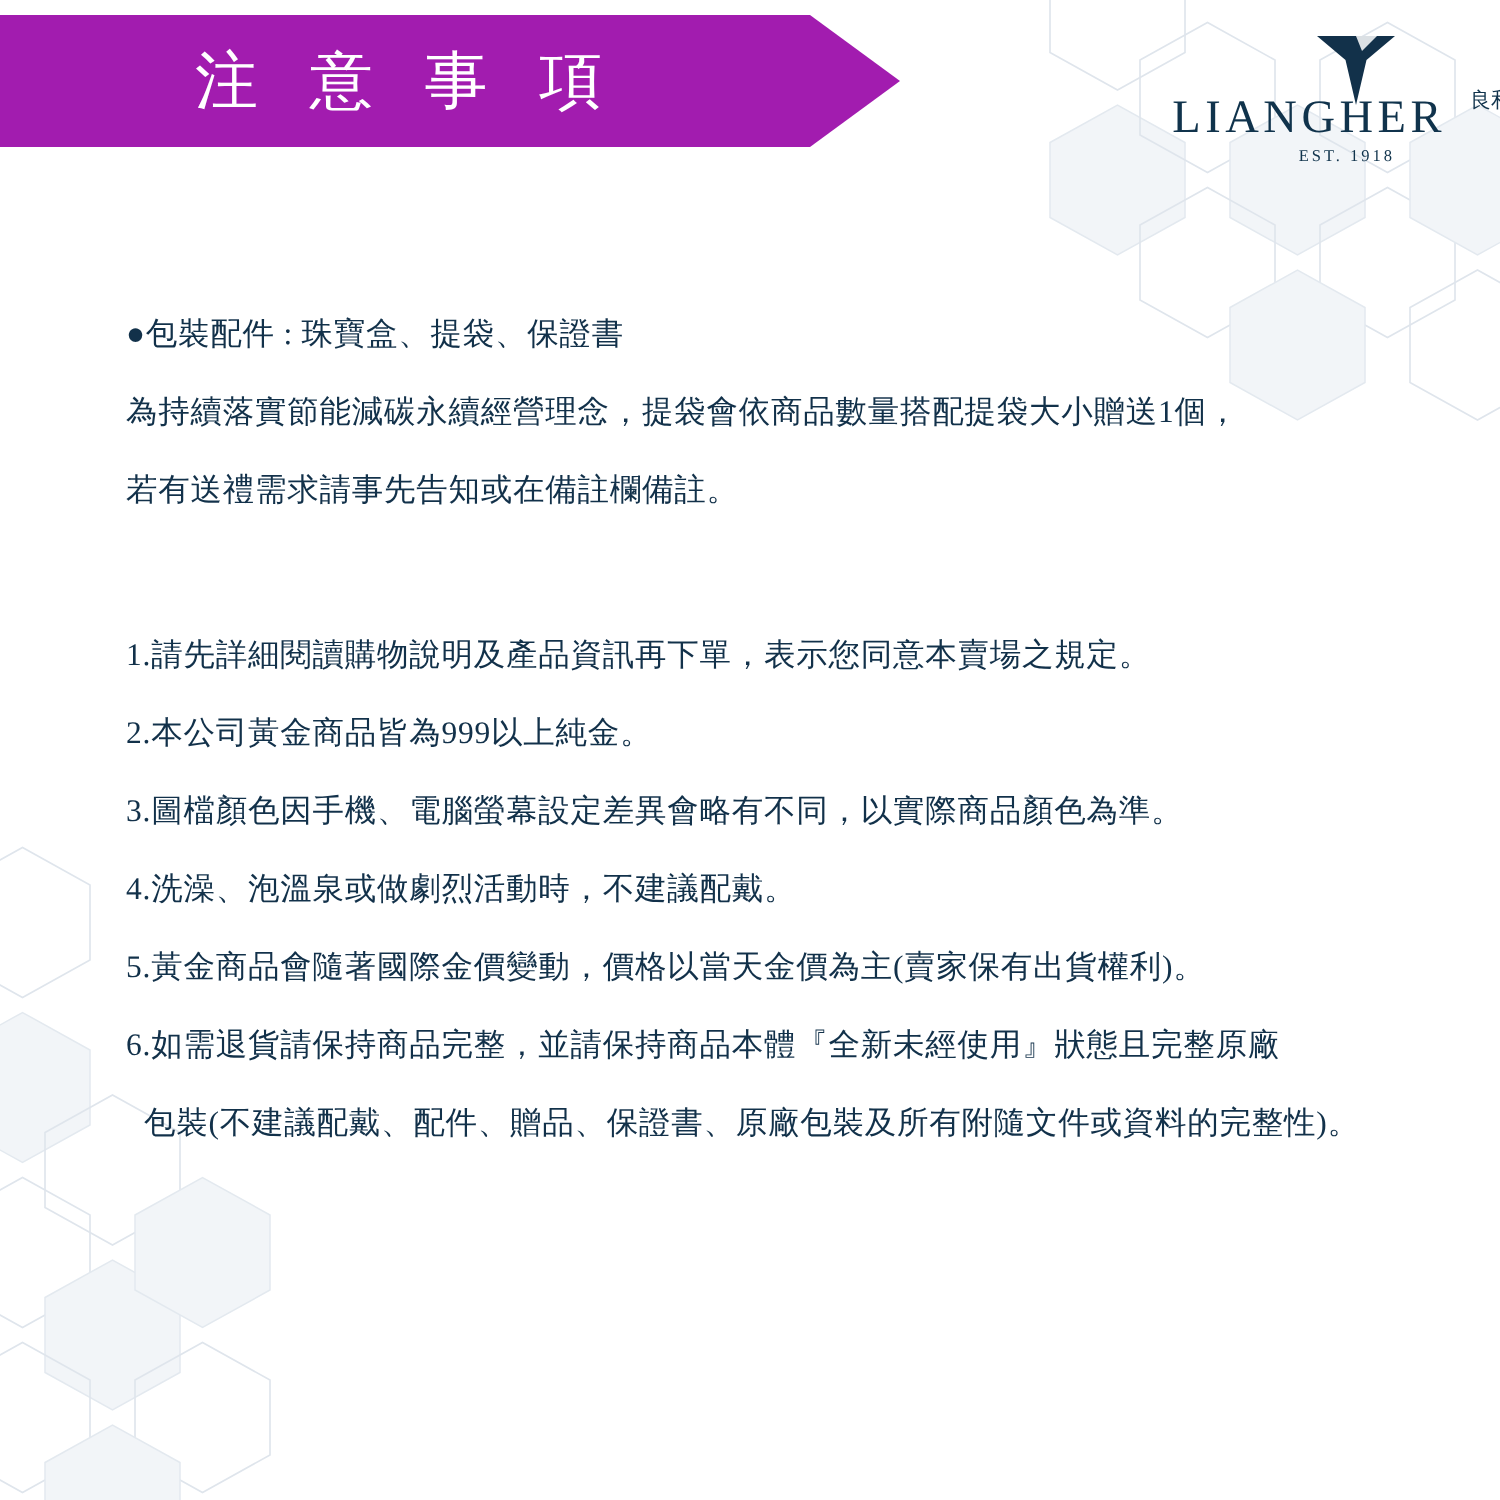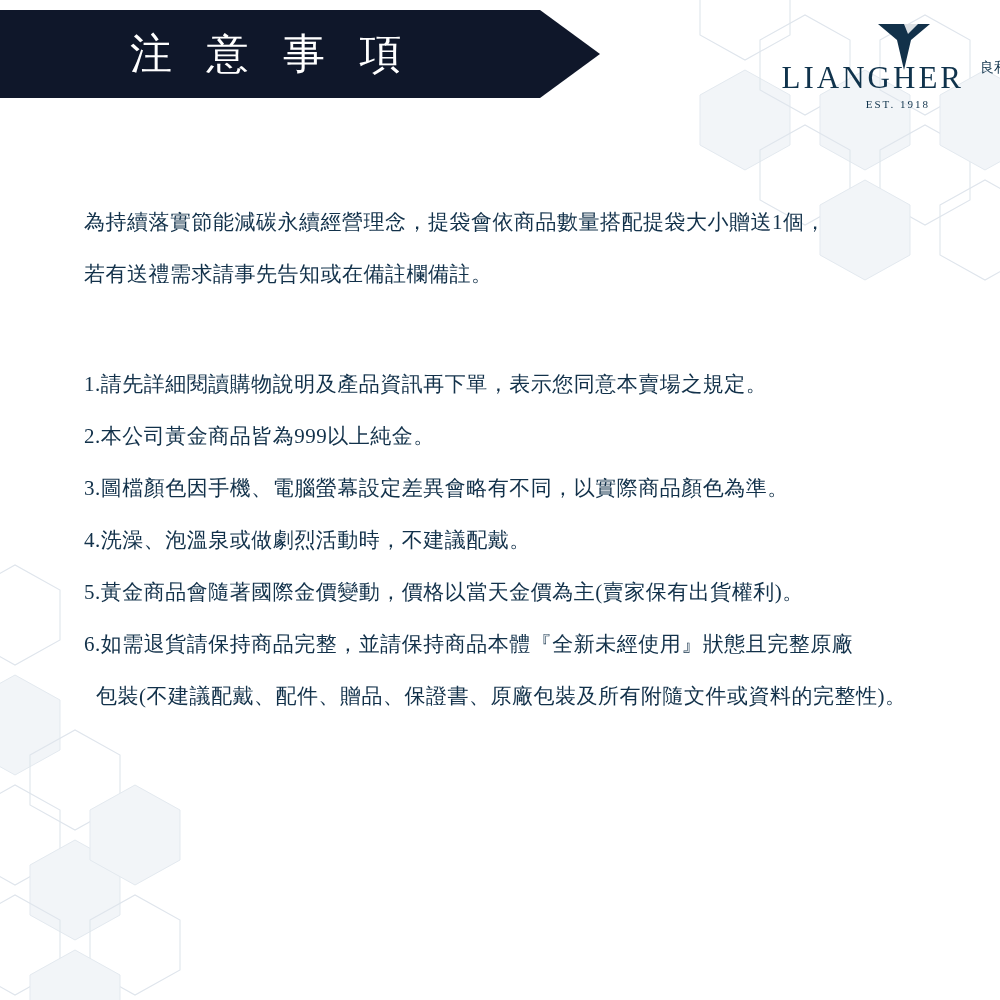--- a/index.html
+++ b/index.html
@@ -34,21 +34,21 @@
     stroke-width: 1;
   }
 
   
   .banner {
     position: absolute;
     top: 10px;
     left: 0;
     width: 600px;
     height: 88px;
-    background: #0f172a;
+    background: #a21caf;
     z-index: 3;
     clip-path: polygon(0 0, 540px 0, 600px 44px, 540px 88px, 0 88px);
     display: flex;
     align-items: center;
   }
   .banner-title {
     color: #ffffff;
     font-size: 42px;
     letter-spacing: 12px;
     margin-left: 130px;
@@ -168,20 +168,21 @@
   <div class="logo-word">
     <span>LIANGHER</span>
     <span class="logo-cjk">良和</span>
   </div>
   <div class="logo-est">EST. 1918</div>
 </div>
 
 <div class="content">
 
   <div>
+    <div class="bullet-line">●包裝配件 : 珠寶盒、提袋、保證書</div>
     <div class="para">為持續落實節能減碳永續經營理念，提袋會依商品數量搭配提袋大小贈送1個，</div>
     <div class="para">若有送禮需求請事先告知或在備註欄備註。</div>
   </div>
 
   <div class="gap-lg"></div>
 
   <div>
     <div class="para">1.請先詳細閱讀購物說明及產品資訊再下單，表示您同意本賣場之規定。</div>
     <div class="para">2.本公司黃金商品皆為999以上純金。</div>
     <div class="para">3.圖檔顏色因手機、電腦螢幕設定差異會略有不同，以實際商品顏色為準。</div>

